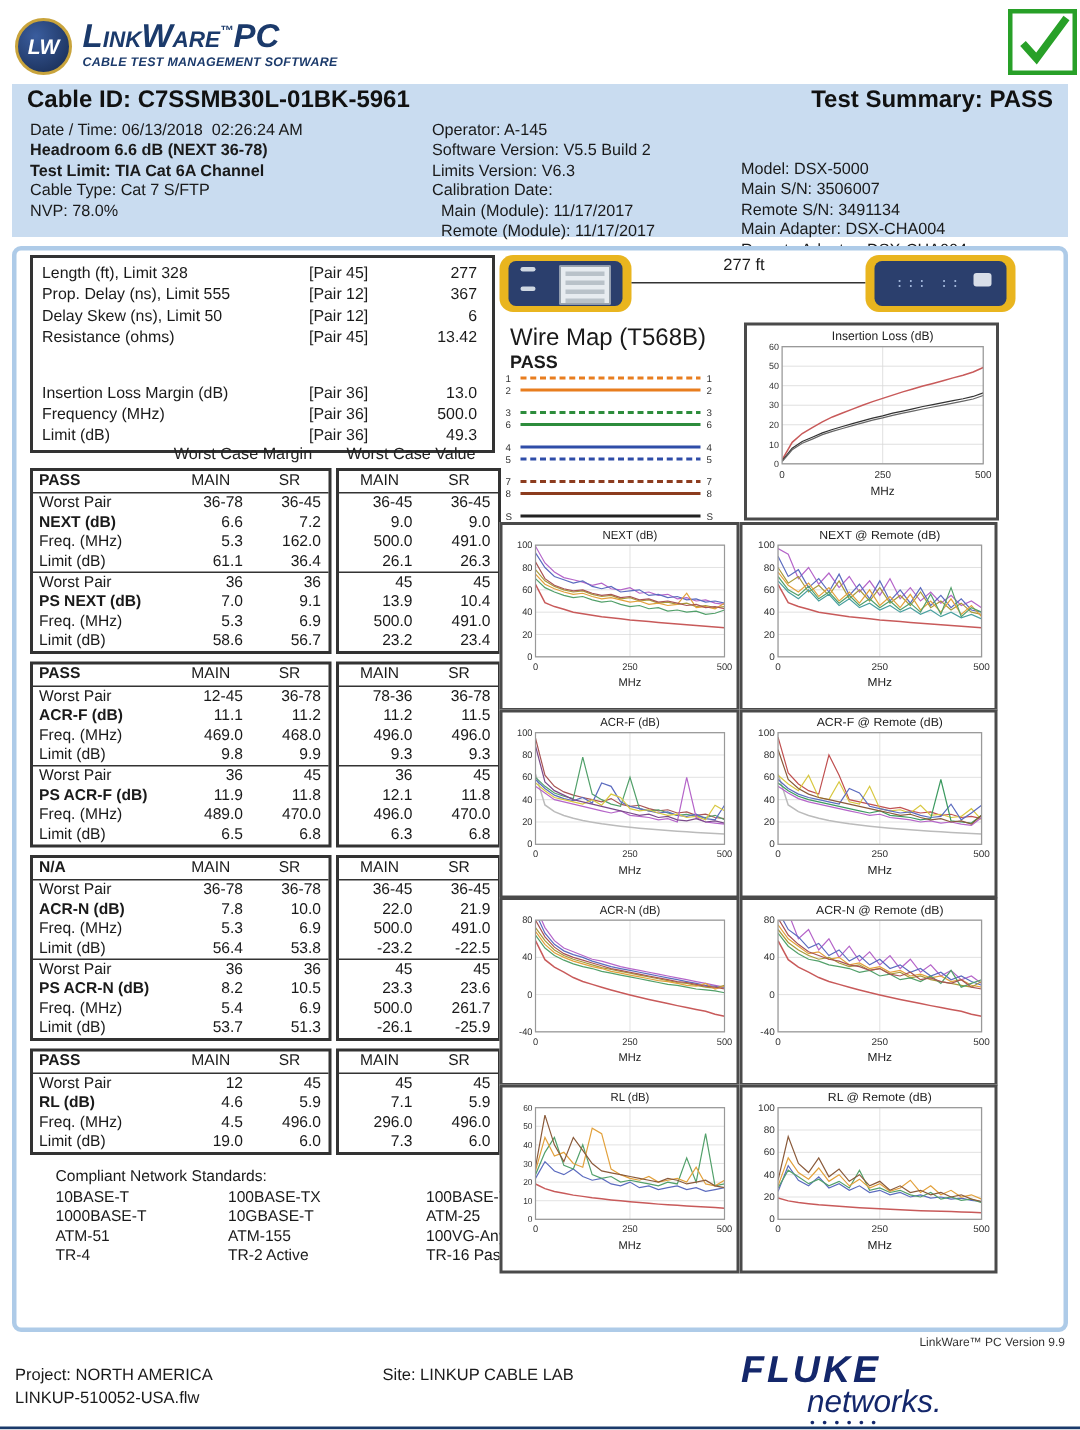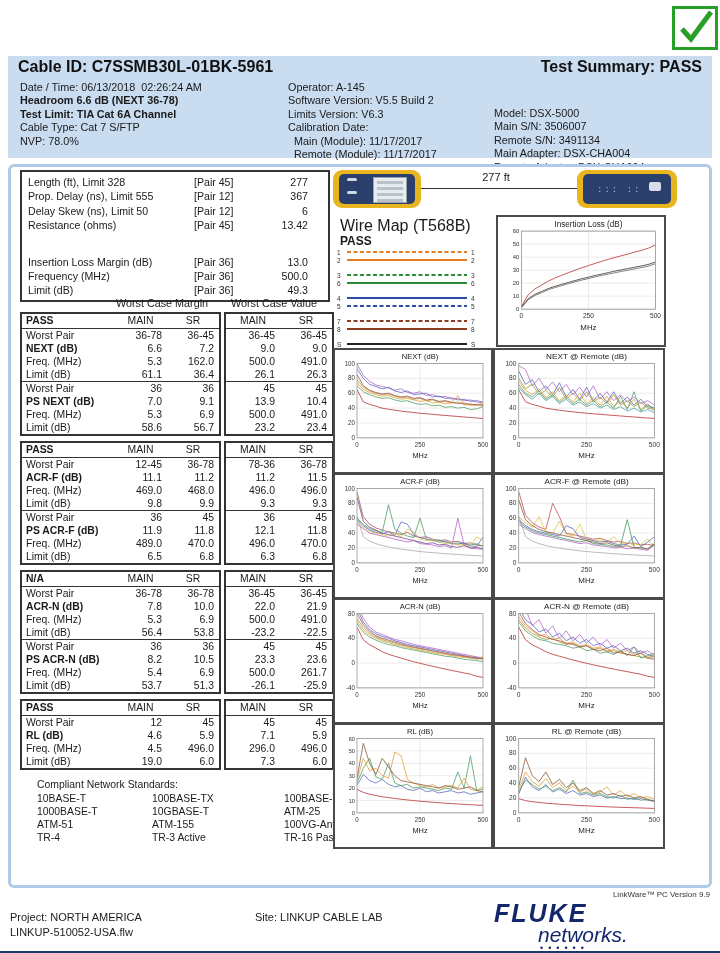--- a/index.html
+++ b/index.html
@@ -24,22 +24,22 @@
     font-size:16px;font-weight:bold;color:#111;}
   .hcol{position:absolute;top:25px;font-size:10.8px;line-height:13.4px;white-space:pre;}
   #hcol1{left:12px;} #hcol2{left:280px;} #hcol3{left:486px;margin-top:26px;}
   .hcol .b{font-weight:bold;}
   
   .panel{position:absolute;left:8px;top:164px;width:698px;height:718px;background:#fff;
     border:3px solid #aecbe8;border-radius:6px;}
   
   .info-table{position:absolute;left:9px;top:3px;width:306px;border:2px solid #333;
     padding:3px 0 2px 0;font-size:10.6px;}
-  .irow{display:grid;grid-template-columns:1fr 66px 56px;height:14.4px;line-height:14.4px;gap:12px;}
-  .irow .l{padding-left:6px;} .irow .p{text-align:left;} .irow .v{text-align:right;padding-right:20px;}
+  .irow{display:grid;grid-template-columns:1fr 66px 56px;height:14.4px;line-height:14.4px;}
+  .irow .l{padding-left:6px;} .irow .p{text-align:left;} .irow .v{text-align:right;padding-right:10px;}
   .igap{height:22px;}
   
   .wc-lab{position:absolute;top:130px;font-size:10.8px;text-align:center;color:#222;}
   
   #meas-blocks{position:absolute;left:9px;top:145px;width:310px;}
   .mblock{display:flex;gap:3px;margin-bottom:5px;}
   .mbox{border:2px solid #333;background:#fff;}
   .mbox .mrow{display:grid;height:13px;line-height:13px;font-size:10.4px;}
   .mbox.lft{width:197px;} .mbox.lft .mrow{grid-template-columns:92px 53px 52px;}
   .mbox.rgt{width:106px;} .mbox.rgt .mrow{grid-template-columns:54px 52px;}
@@ -80,20 +80,27 @@
   .fluke .f1{font-size:25px;font-weight:bold;font-style:italic;letter-spacing:2px;line-height:24px;}
   .fluke .f2{font-size:21px;font-style:italic;margin-left:44px;line-height:19px;}
   .fluke .dots{margin-left:46px;font-size:9px;letter-spacing:5px;line-height:8px;}
   .bottom-rule{position:absolute;left:0;right:0;bottom:0;height:2px;background:#1b3a6b;}
 </style>
 </head>
 <body>
 
 <div class="page">
 
+  <div class="logo">
+    <div class="lw-badge">LW</div>
+    <div class="logo-text">
+      <div class="logo-title"><span>LinkWare</span><sup>™</sup><span>PC</span></div>
+      <div class="logo-sub">CABLE TEST MANAGEMENT SOFTWARE</div>
+    </div>
+  </div>
 
   <div class="checkbox">
     <svg viewBox="0 0 40 36">
       <path d="M7 20 L16 30 L36 3" fill="none" stroke="#28a028" stroke-width="5"></path>
     </svg>
   </div>
 
   <div class="hband">
     <div class="trow">
       <span>Cable ID: C7SSMB30L-01BK-5961</span>
@@ -468,21 +475,21 @@
           <div>
             <div>10BASE-T</div>
             <div>1000BASE-T</div>
             <div>ATM-51</div>
             <div>TR-4</div>
           </div>
           <div>
             <div>100BASE-TX</div>
             <div>10GBASE-T</div>
             <div>ATM-155</div>
-            <div>TR-3 Active</div>
+            <div>TR-2 Active</div>
           </div>
           <div>
             <div>100BASE-T4</div>
             <div>ATM-25</div>
             <div>100VG-AnyLan</div>
             <div>TR-16 Passive</div>
           </div>
         </div>
     </div>
 

